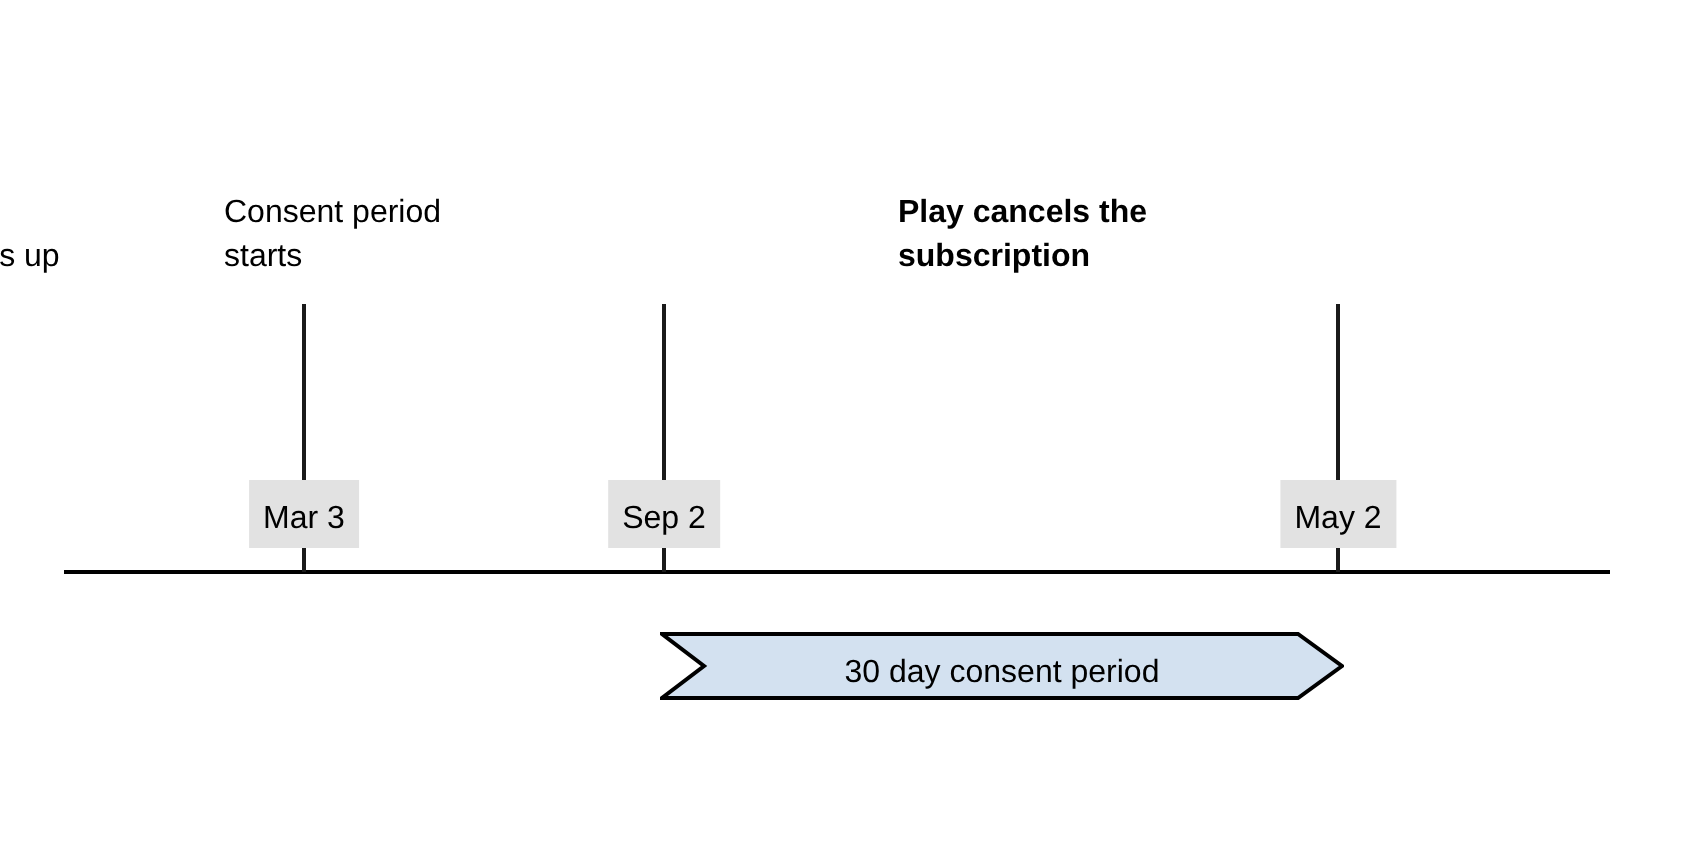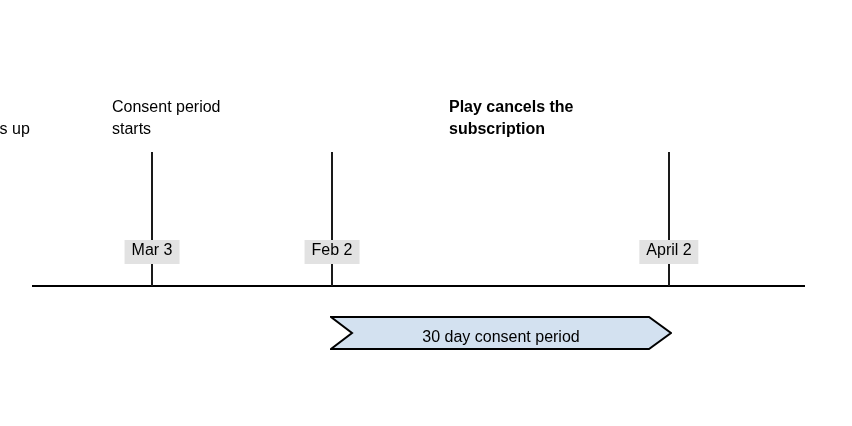--- a/index.html
+++ b/index.html
@@ -54,21 +54,21 @@
     margin-left: -110px;
   }
   .event-date {
     position: absolute;
     left: 50%;
     transform: translateX(-50%);
     background: #e2e2e2;
     color: #000000;
     font-size: 16px;
     line-height: 20px;
-    padding: 0 7px 4px 7px;
+    padding: 10px 7px 4px 7px;
     white-space: nowrap;
   }
   .date-wrap {
     position: absolute;
     left: 0;
     width: 0;
     height: 0;
   }
 
   
@@ -107,30 +107,30 @@
     <div class="date-wrap" style="top:240px;">
       <div class="event-date">Mar 3</div>
     </div>
   </div>
 
   <div class="event" style="left:332px;">
     <div class="event-title" style="top:96px;">Consent period
 starts</div>
     <div class="event-stem" style="top:152px; height:134px;"></div>
     <div class="date-wrap" style="top:240px;">
-      <div class="event-date">Feb 2</div>
+      <div class="event-date">Sep 2</div>
     </div>
   </div>
 
   <div class="event" style="left:669px;">
     <div class="event-title" style="top:96px;font-weight:bold;">Play cancels the
 subscription</div>
     <div class="event-stem" style="top:152px; height:134px;"></div>
     <div class="date-wrap" style="top:240px;">
-      <div class="event-date">April 2</div>
+      <div class="event-date">May 2</div>
     </div>
   </div>
 
   <div class="period-banner" style="left:330px; top:316px; width:342px; height:42px;">
     <svg width="342" height="34" viewBox="0 0 342 34">
       <polygon points="1,1 319,1 341,17 319,33 1,33 22,17" fill="#d3e1f0" stroke="#000000" stroke-width="2" stroke-linejoin="miter"></polygon>
     </svg>
     <span class="period-label">30 day consent period</span>
   </div>
 

